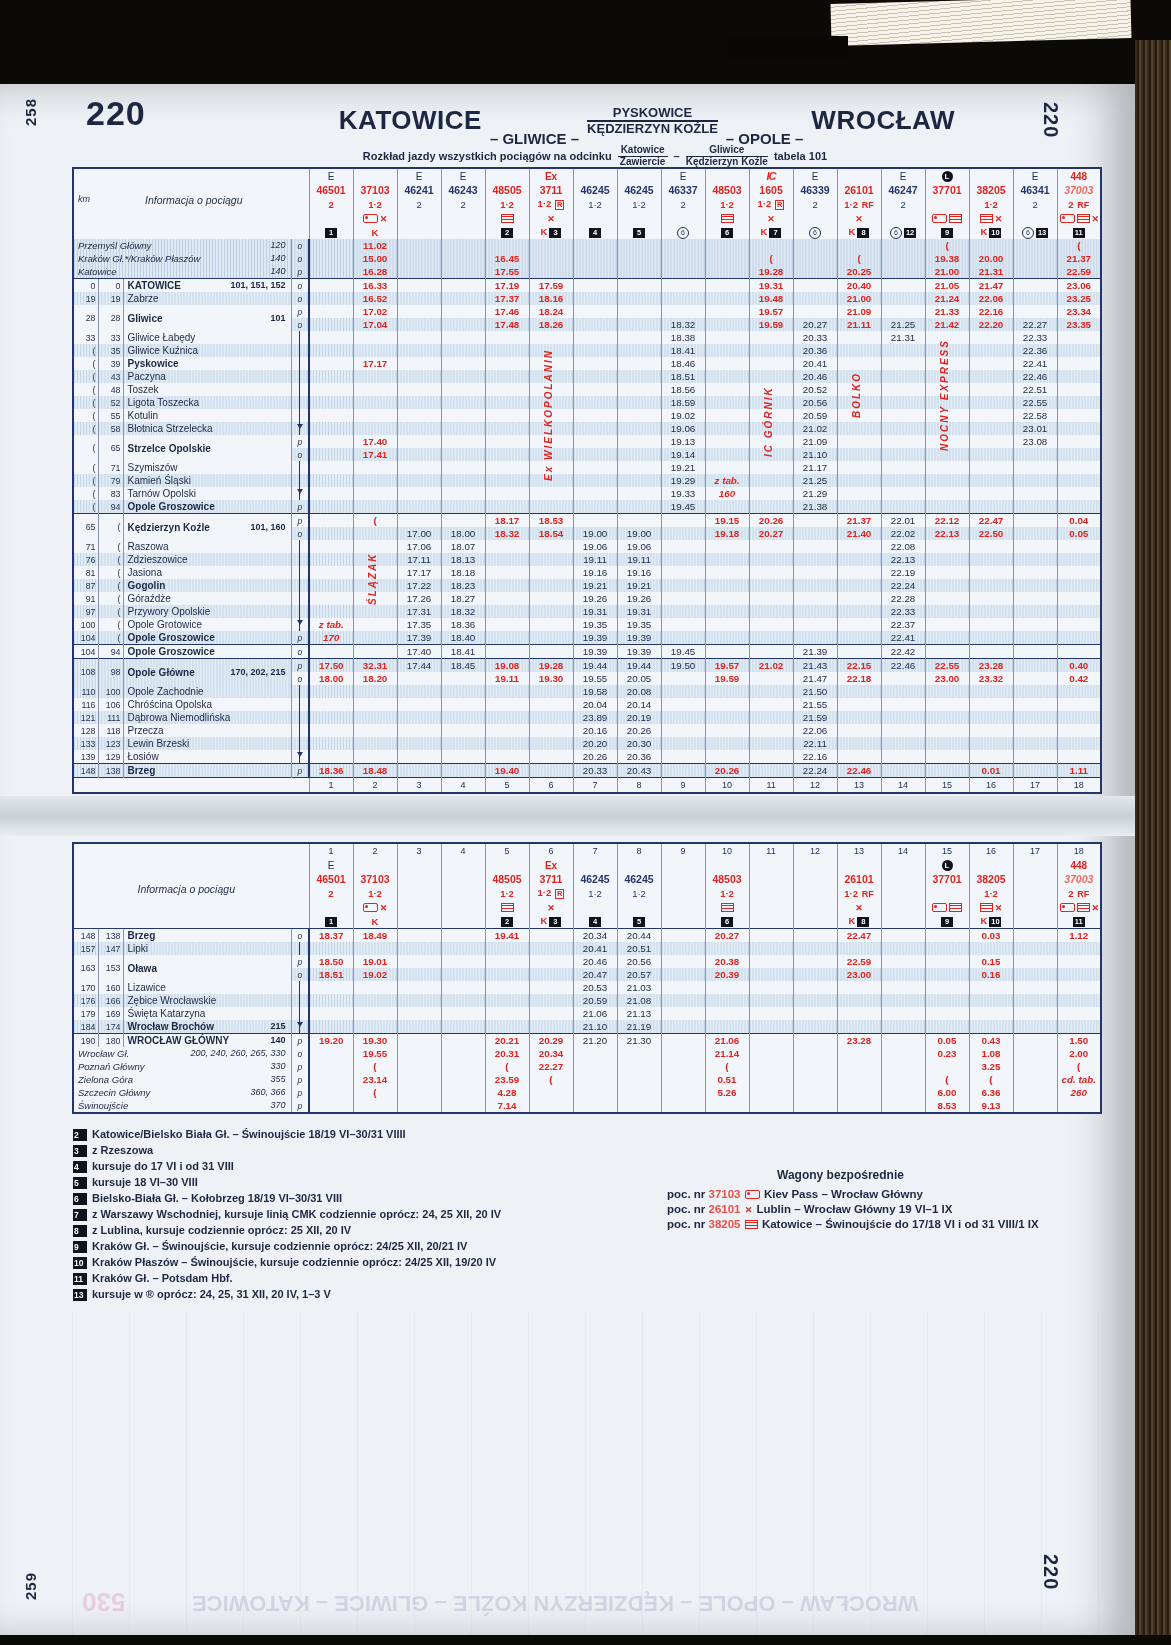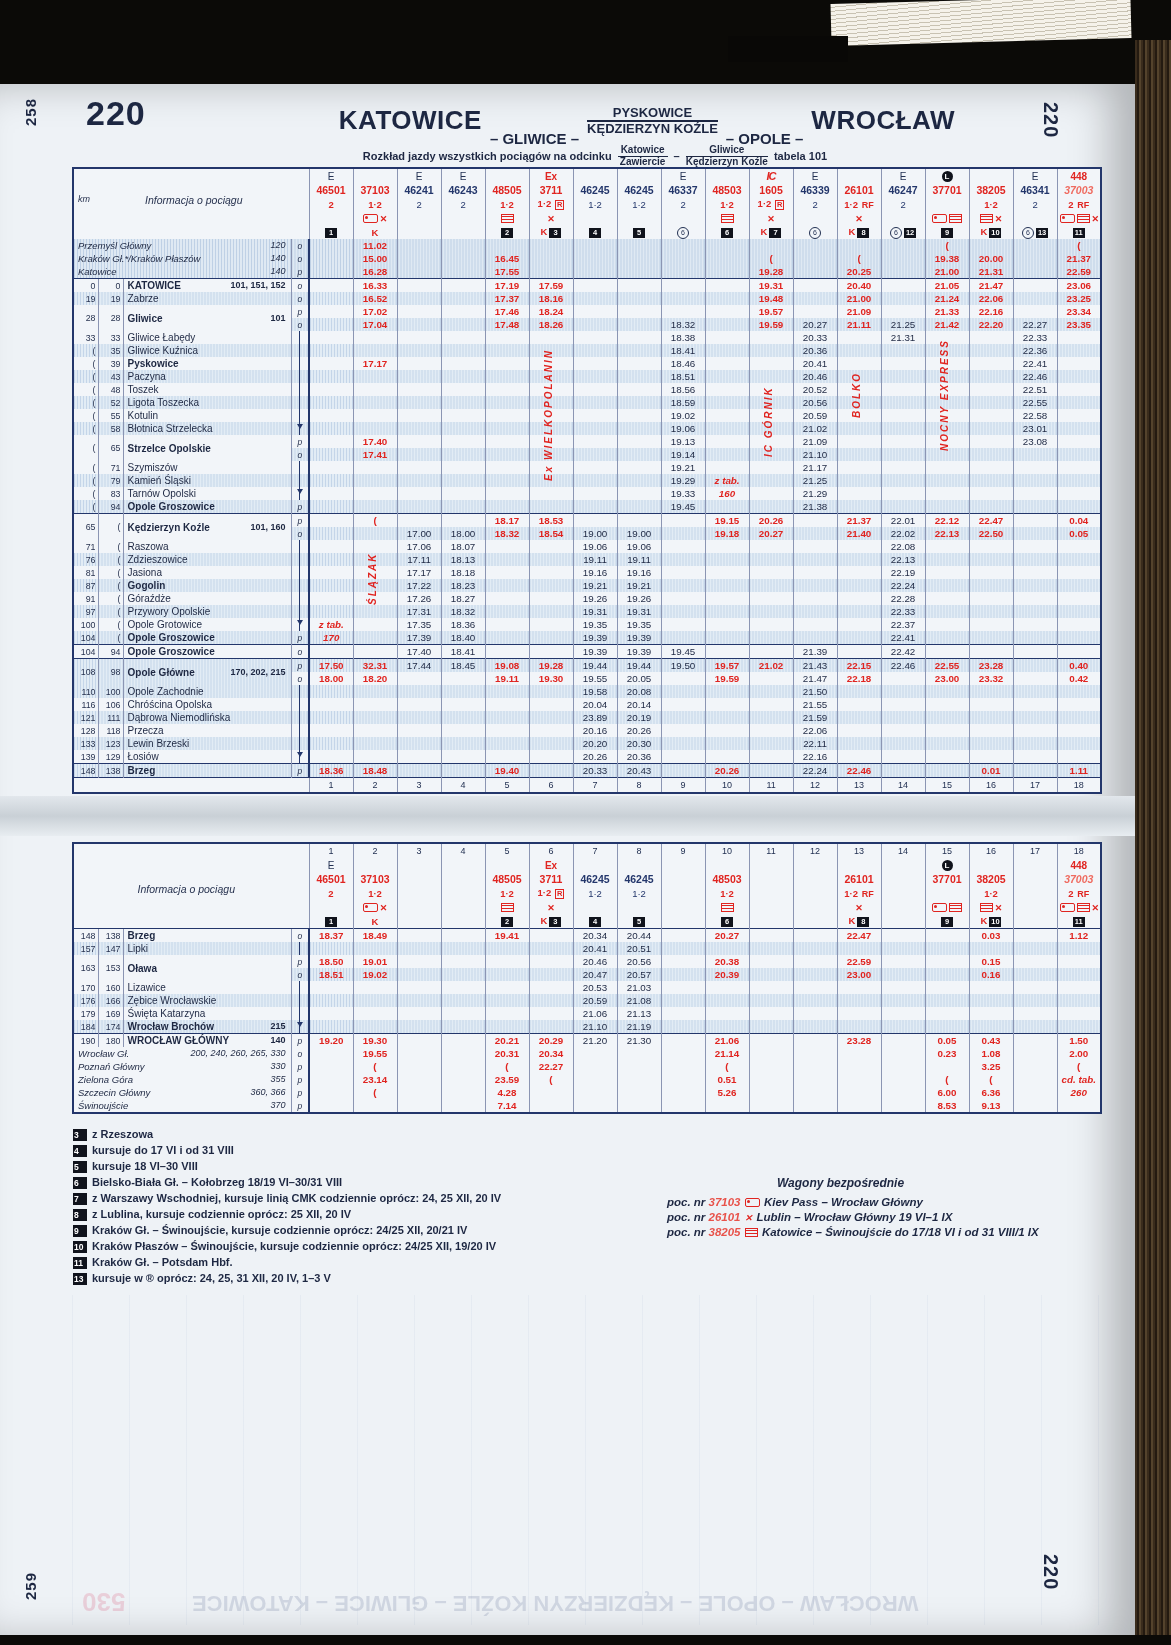--- a/index.html
+++ b/index.html
@@ -1734,32 +1734,33 @@
                 <td class="cr">9.13</td>
                 <td></td>
                 <td></td>
               </tr>
             </tbody>
           </table>
         </div>
 
       <div style="position:relative;">
         <div class="fns" id="fn-mount">
+            <div class="fnl"><span class="fb">2</span>Katowice/Bielsko Biała Gł. – Świnoujście 18/19 VI–30/31 VIIII</div>
             <div class="fnl"><span class="fb">3</span>z Rzeszowa</div>
             <div class="fnl"><span class="fb">4</span>kursuje do 17 VI i od 31 VIII</div>
             <div class="fnl"><span class="fb">5</span>kursuje 18 VI–30 VIII</div>
             <div class="fnl"><span class="fb">6</span>Bielsko-Biała Gł. – Kołobrzeg 18/19 VI–30/31 VIII</div>
             <div class="fnl"><span class="fb">7</span>z Warszawy Wschodniej, kursuje linią CMK codziennie oprócz: 24, 25 XII, 20 IV</div>
             <div class="fnl"><span class="fb">8</span>z Lublina, kursuje codziennie oprócz: 25 XII, 20 IV</div>
             <div class="fnl"><span class="fb">9</span>Kraków Gł. – Świnoujście, kursuje codziennie oprócz: 24/25 XII, 20/21 IV</div>
             <div class="fnl"><span class="fb">10</span>Kraków Płaszów – Świnoujście, kursuje codziennie oprócz: 24/25 XII, 19/20 IV</div>
             <div class="fnl"><span class="fb">11</span>Kraków Gł. – Potsdam Hbf.</div>
             <div class="fnl"><span class="fb">13</span>kursuje w ® oprócz: 24, 25, 31 XII, 20 IV, 1–3 V</div>
           </div>
-        <div class="wag" style="top:48px;font-style:italic;">
+        <div class="wag" style="top:40px;">
           <h4>Wagony bezpośrednie</h4>
           <div id="wag-mount">
               <div class="wl">poc. nr <span class="rnum">37103</span> <span class="ic bed"></span> Kiev Pass – Wrocław Główny</div>
               <div class="wl">poc. nr <span class="rnum">26101</span> <span class="rx">✕</span> Lublin – Wrocław Główny 19 VI–1 IX</div>
               <div class="wl">poc. nr <span class="rnum">38205</span> <span class="ic cou"></span> Katowice – Świnoujście do 17/18 VI i od 31 VIII/1 IX</div>
             </div>
         </div>
       </div>
 
       <div style="position:relative;height:340px;margin-top:10px;">

